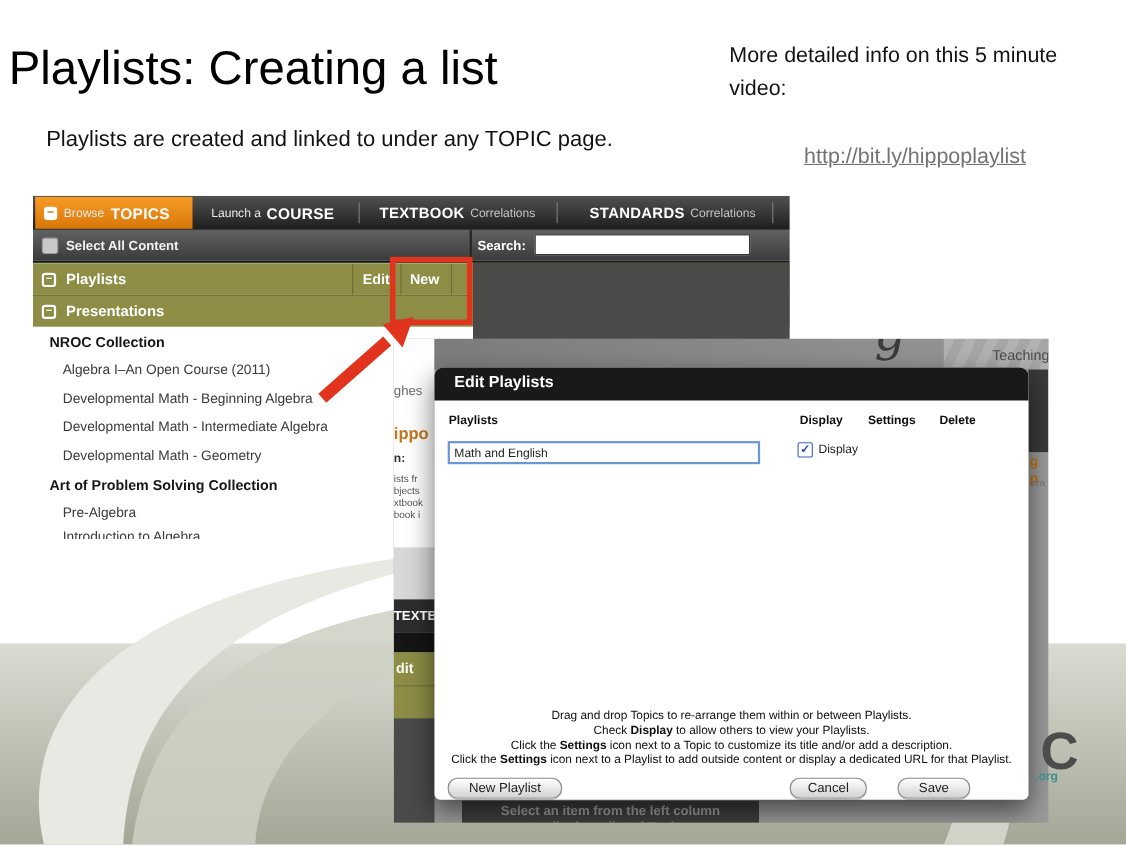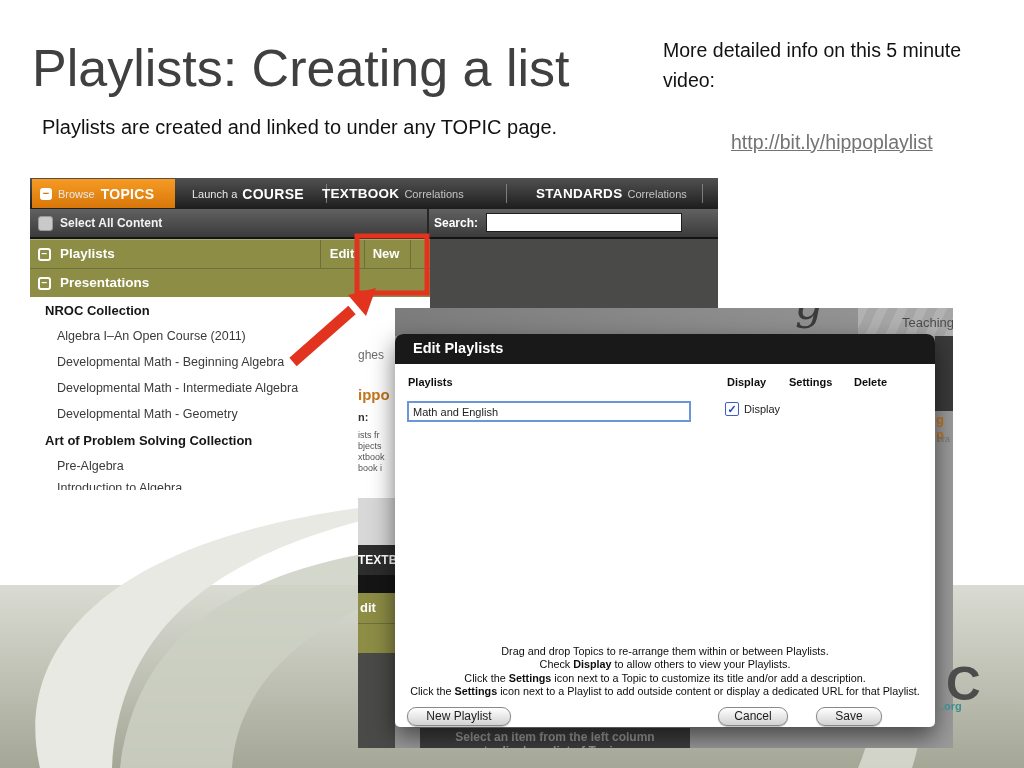--- a/index.html
+++ b/index.html
@@ -1,20 +1,20 @@
 <!DOCTYPE html>
 <html><head>
 <meta charset="utf-8">
 <style>
   html,body{margin:0;padding:0;background:#fff;}
   .slide{position:relative;width:1024px;height:768px;overflow:hidden;background:#ffffff;
          font-family:"Liberation Sans",sans-serif;}
   .abs{position:absolute;}
   
-  .title{left:8px;top:38px;font-size:52px;color:#404040;margin-left:24px;}
+  .title{left:8px;top:38px;font-size:43px;color:#000000;}
   .subtitle{left:42px;top:116px;font-size:20px;color:#121212;}
   .info{left:663px;top:35px;width:300px;font-size:19.5px;line-height:30px;color:#121212;}
   .link{left:731px;top:131px;font-size:19.5px;color:#737373;text-decoration:underline;cursor:pointer;}
   
   .shot1{left:30px;top:178px;width:688px;height:312px;background:#ffffff;overflow:hidden;}
   .navbar{left:0;top:0;width:688px;height:31px;background:linear-gradient(#515151,#1d1d1d);}
   .tab{left:2px;top:1px;width:143px;height:29px;background:linear-gradient(#f79b24,#d8770a);
        display:flex;align-items:center;padding-left:8px;gap:6px;box-sizing:border-box;}
   .navitem{top:0;height:31px;display:flex;align-items:center;gap:5px;}
   .nav-pre{font-size:11px;color:#e9e9e9;}
@@ -103,21 +103,21 @@
       <div class="abs tab">
         <span class="minusbox">−</span>
         <span class="nav-pre">Browse </span>
         <span class="nav-main">TOPICS</span>
       </div>
       <div class="abs navitem" style="left:162px;">
         <span class="nav-pre">Launch a </span>
         <span class="nav-main">COURSE</span>
       </div>
       <div class="abs nav-sep" style="left:296px;"></div>
-      <div class="abs navitem" style="left:292px;justify-content:space-between;">
+      <div class="abs navitem" style="left:315px;justify-content:space-between;">
         <span class="nav-main" style="font-size:13.5px;">TEXTBOOK</span>
         <span class="nav-post"> Correlations</span>
       </div>
       <div class="abs nav-sep" style="left:476px;"></div>
       <div class="abs navitem" style="left:490px;margin-left:16px;">
         <span class="nav-main" style="font-size:13.5px;">STANDARDS</span>
         <span class="nav-post"> Correlations</span>
       </div>
       <div class="abs nav-sep" style="left:672px;"></div>
     </div>

